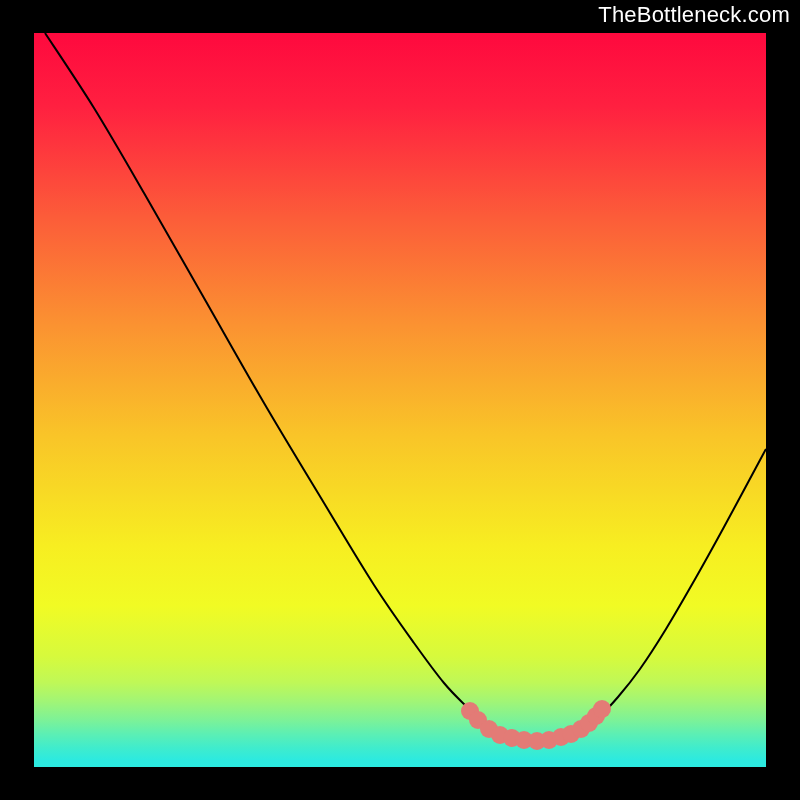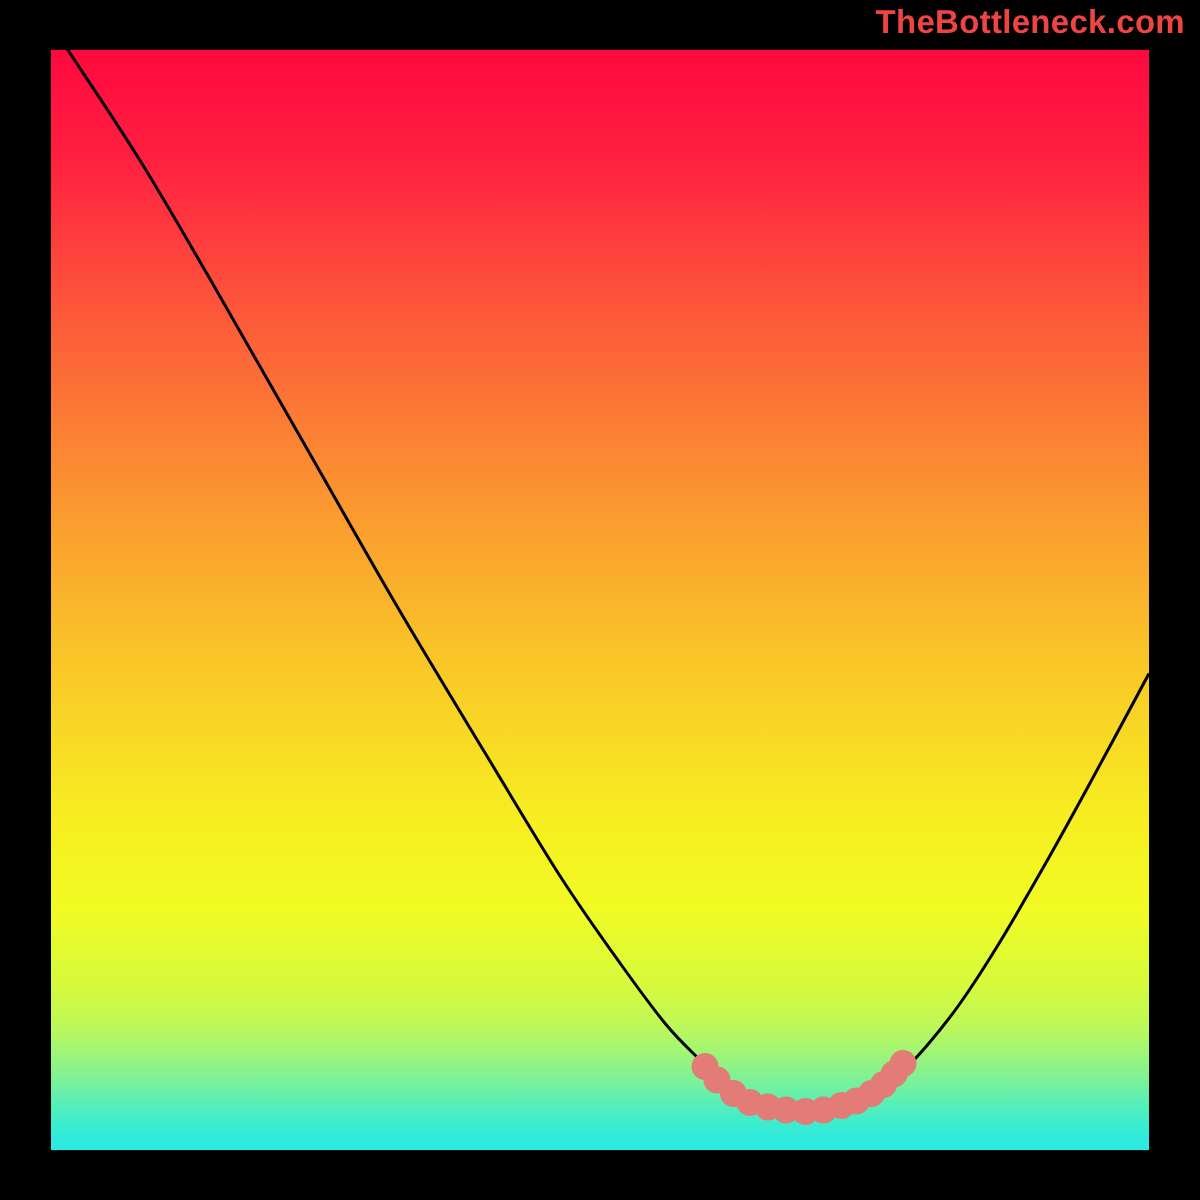--- a/index.html
+++ b/index.html
@@ -14,23 +14,23 @@
   .stage {
     position: relative;
     width: 800px;
     height: 800px;
     background: #000000;
   }
   .attribution {
     position: absolute;
     top: 4px;
     right: 10px;
-    color: #ef4444;
+    color: #ffffff;
     font-size: 22px;
-    font-weight: 700;
+    font-weight: 400;
     letter-spacing: 0.2px;
     line-height: 1;
     z-index: 20;
   }
   .plot-area {
     position: absolute;
     left: 34px;
     top: 33px;
     width: 732px;
     height: 734px;

